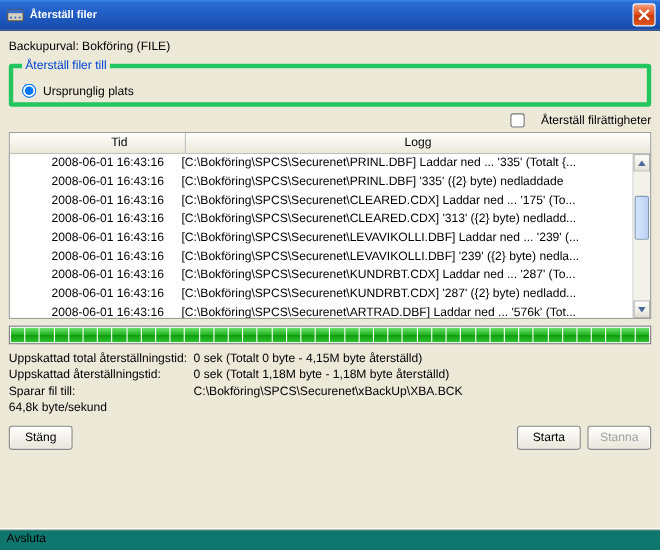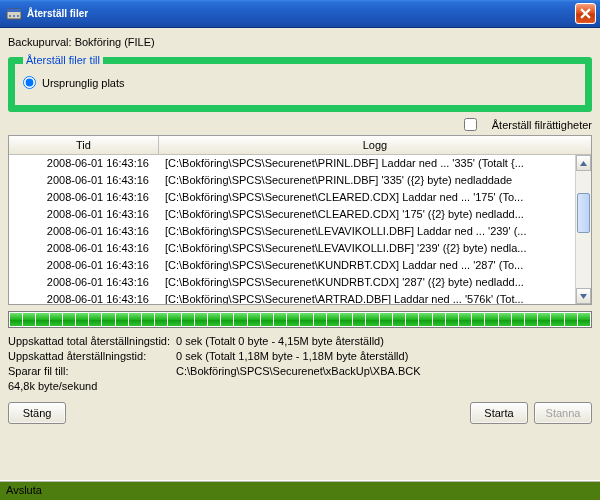--- a/index.html
+++ b/index.html
@@ -23,23 +23,23 @@
     box-shadow: inset 0 0 1px rgba(255,255,255,.6);
     cursor: pointer;
   }
   .close-btn svg { width: 11px; height: 11px; }
 
   .client { padding: 6px 8px 4px 8px; }
 
   .backupline { margin: 2px 0 6px 0; }
 
   fieldset.groupbox {
-    border: 7px solid #22c55e;
+    border: 4px solid #22c55e;
     border-radius: 3px;
-    padding: 6px 8px 12px 8px;
+    padding: 6px 8px 0 8px;
     margin: 0 0 6px 0;
   }
   fieldset.groupbox > legend { color: #0046d5; padding: 0 3px; }
 
   .radio-row { display: flex; align-items: center; margin: 4px 0; gap: 6px; }
   .radio-row input[type="radio"] { margin: 0; }
   .path-input {
     flex: 1; height: 20px; border: 1px solid #7f9db9; background: #fff;
     padding: 2px 4px; font: inherit;
   }
@@ -55,21 +55,21 @@
   .chk-row { display: flex; justify-content: flex-end; align-items: center; gap: 15px; margin: 2px 0 4px 0; }
   .chk-row input { margin: 0; }
 
   .table-wrap {
     border: 1px solid #9d9d9d; background: #fff;
     height: 170px; display: flex; flex-direction: column;
     margin-bottom: 6px;
   }
   .table-head { display: flex; background: linear-gradient(to bottom,#fefefe,#ece9d8); border-bottom: 1px solid #c0c0c0; }
   .th { padding: 3px 6px; text-align: center; border-right: 1px solid #c0c0c0; }
-  .th.time { width: 150px; }
+  .th.time { width: 120px; margin-left: 40px; }
   .th.log { flex: 1; border-right: none; }
   .scroll-area { flex: 1; display: flex; overflow: hidden; }
   .tbody { flex: 1; overflow: hidden; }
   .tr { display: flex; height: 17px; line-height: 17px; white-space: nowrap; }
   .td { padding: 0 6px; overflow: hidden; text-overflow: ellipsis; }
   .td.time { width: 150px; text-align: right; padding-right: 10px; }
   .td.log { flex: 1; }
   .vscroll {
     width: 16px; background: #efefef; border-left: 1px solid #d0d0d0;
     display: flex; flex-direction: column;
@@ -90,21 +90,21 @@
   .stats-row .v { flex: 1; }
 
   .bottom-btns { display: flex; align-items: center; }
   .bottom-btns .gap { flex: 1; }
   .bottom-btns .btn { min-width: 58px; margin-left: 6px; }
   .bottom-btns .btn.first { margin-left: 0; }
 
   .statusbar {
     position: absolute; left: 0; right: 0; bottom: 0;
     height: 20px; border-top: 1px solid #fff; box-shadow: inset 0 1px 0 #b9b6a7;
-    padding: 3px 6px 0 6px; background: #4d7c0f;
+    padding: 3px 6px 0 6px; background: #0f766e;
   }
 </style>
 </head>
 <body>
 
 <div class="titlebar">
   <span class="ico">
     <svg viewBox="0 0 16 16">
         <rect x="1" y="3" width="14" height="10" rx="1" fill="#d8d3c0" stroke="#5b5645"></rect>
         <rect x="1" y="3" width="14" height="3" fill="#3b6bc5"></rect>
@@ -158,21 +158,21 @@
           <div class="tr">
             <div class="td time">2008-06-01 16:43:16</div>
             <div class="td log">[C:\Bokföring\SPCS\Securenet\PRINL.DBF] '335' ({2} byte) nedladdade</div>
           </div>
           <div class="tr">
             <div class="td time">2008-06-01 16:43:16</div>
             <div class="td log">[C:\Bokföring\SPCS\Securenet\CLEARED.CDX] Laddar ned ... '175' (To...</div>
           </div>
           <div class="tr">
             <div class="td time">2008-06-01 16:43:16</div>
-            <div class="td log">[C:\Bokföring\SPCS\Securenet\CLEARED.CDX] '175' ({2} byte) nedladd...</div>
+            <div class="td log">[C:\Bokföring\SPCS\Securenet\CLEARED.CDX] '313' ({2} byte) nedladd...</div>
           </div>
           <div class="tr">
             <div class="td time">2008-06-01 16:43:16</div>
             <div class="td log">[C:\Bokföring\SPCS\Securenet\LEVAVIKOLLI.DBF] Laddar ned ... '239' (...</div>
           </div>
           <div class="tr">
             <div class="td time">2008-06-01 16:43:16</div>
             <div class="td log">[C:\Bokföring\SPCS\Securenet\LEVAVIKOLLI.DBF] '239' ({2} byte) nedla...</div>
           </div>
           <div class="tr">

